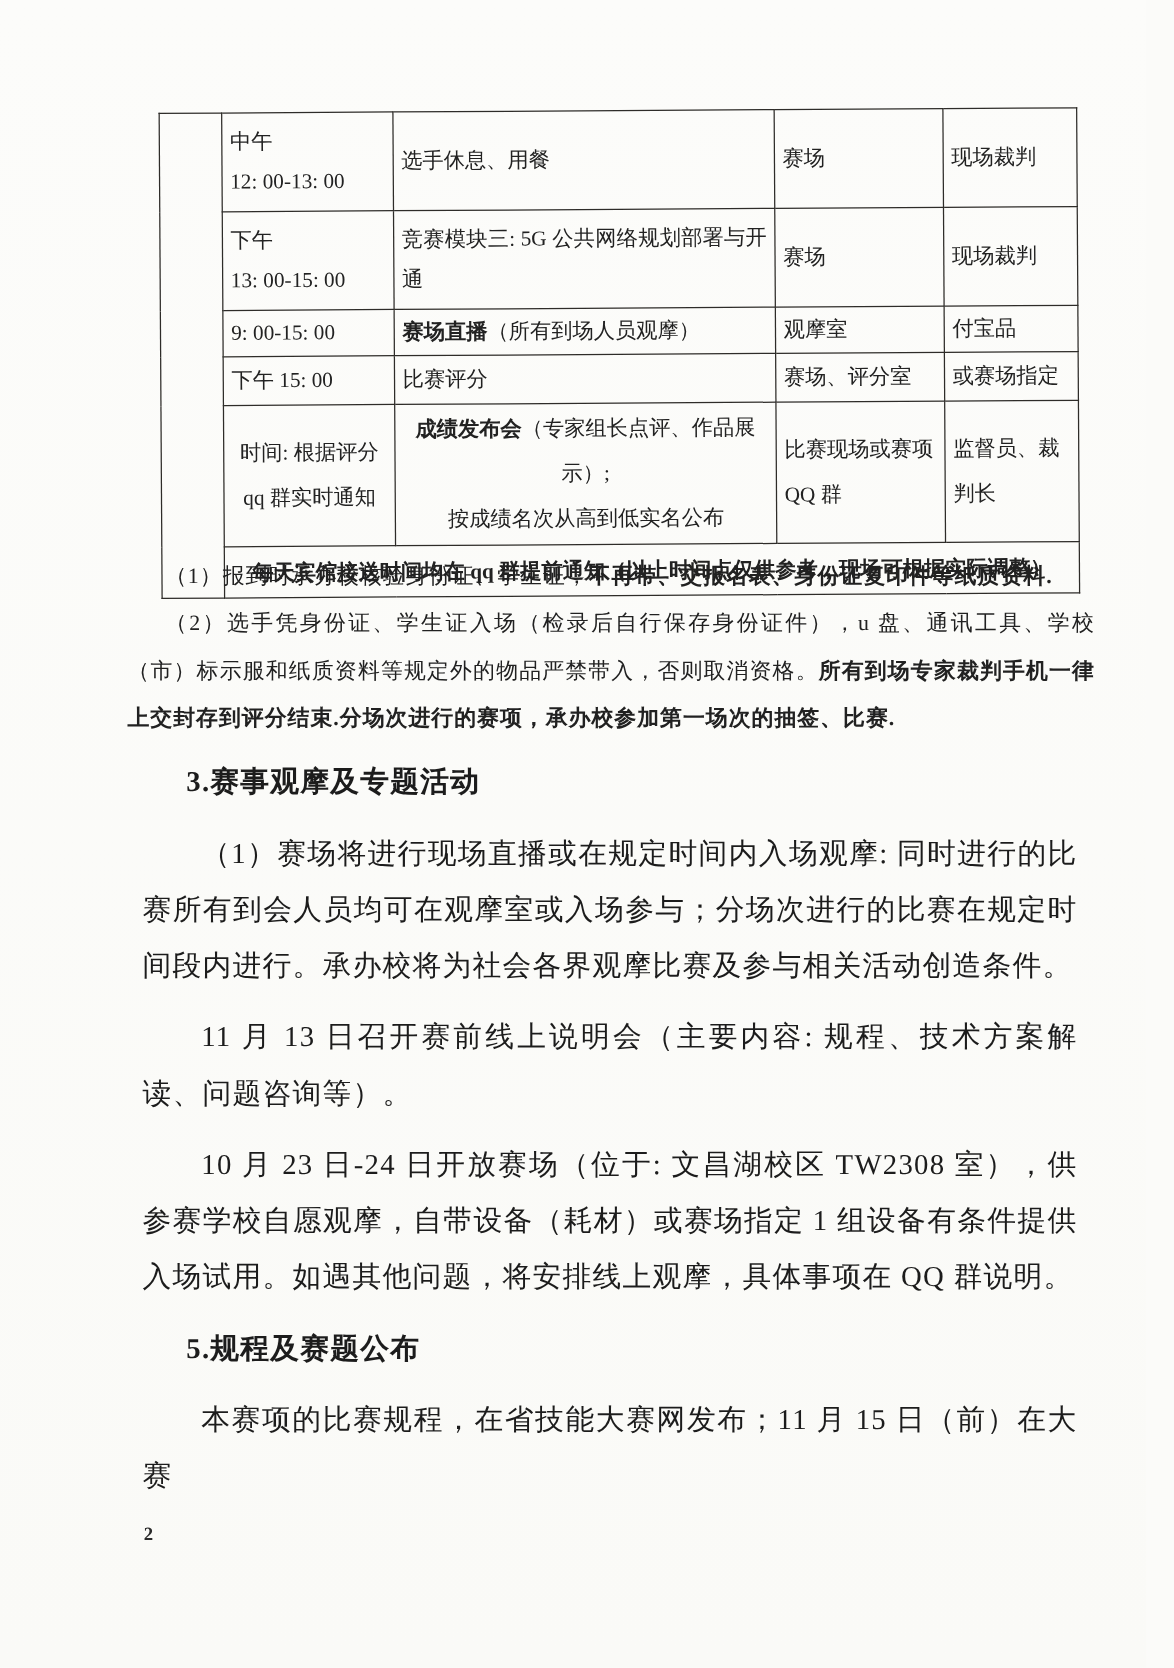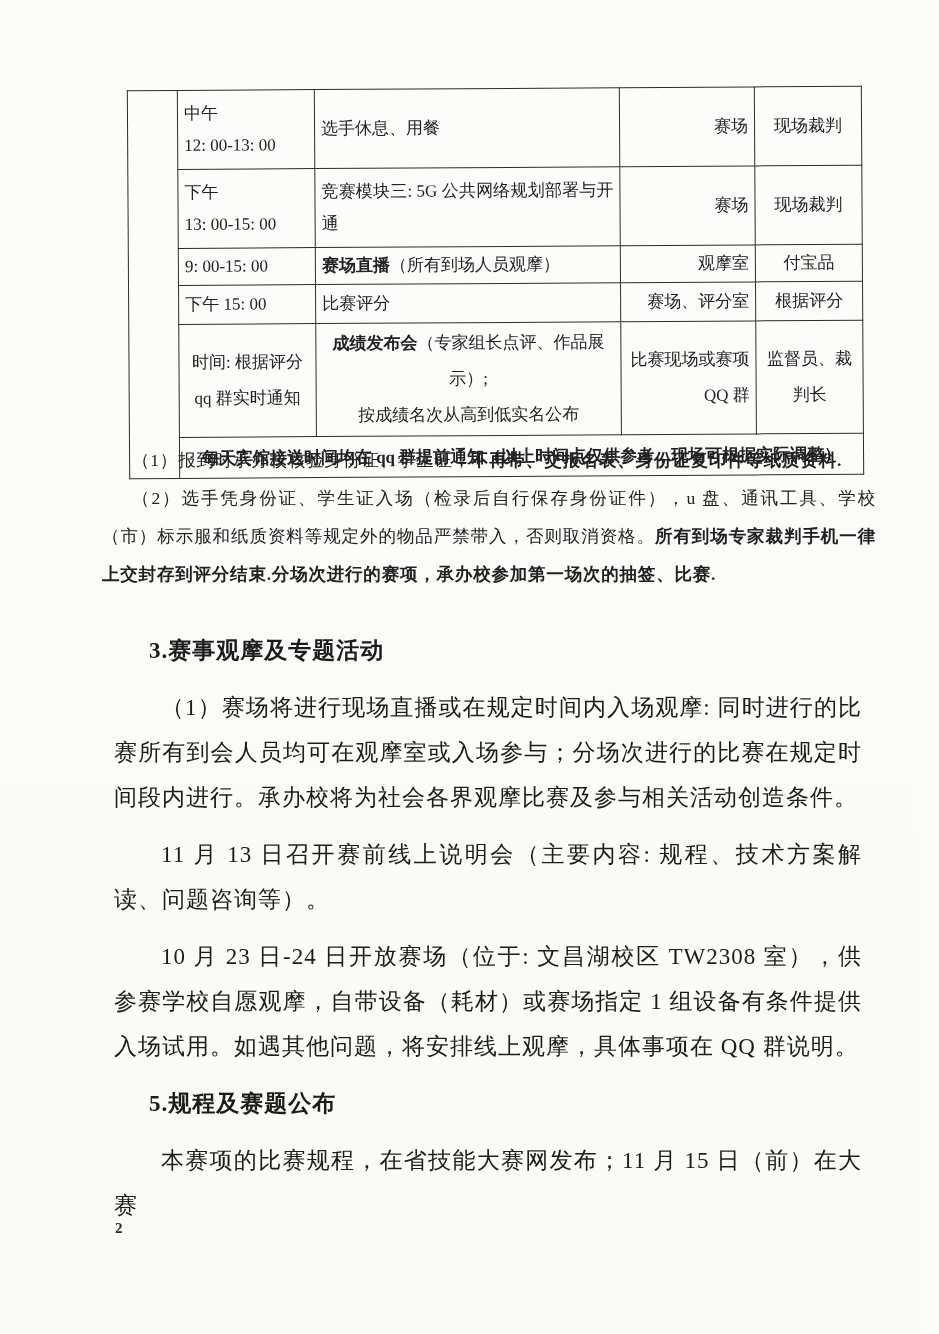--- a/index.html
+++ b/index.html
@@ -31,22 +31,22 @@
     color: #222;
   }
   table.schedule td {
     border: 1.6px solid #2e2c29;
     vertical-align: middle;
     padding: 2px 6px;
   }
   td.c-empty { padding: 0; }
   td.c-time  { text-align: left; padding-left: 10px; line-height: 32px; }
   td.c-event { text-align: left; padding-left: 10px; line-height: 32px; text-align: justify; text-justify: inter-character; }
-  td.c-loc   { text-align: right; line-height: 30px; }
-  td.c-per   { text-align: center; line-height: 30px; }
+  td.c-loc   { text-align: left; line-height: 30px; }
+  td.c-per   { text-align: left; line-height: 30px; }
   tr.r1 { height: 79px; }
   tr.r2 { height: 79px; }
   tr.r3 { height: 36px; }
   tr.r4 { height: 39px; }
   tr.r5 { height: 76px; }
   tr.r5 td.c-time, tr.r5 td.c-event { line-height: 36px; text-align: center; }
   tr.r5 td.c-loc, tr.r5 td.c-per { line-height: 36px; }
   tr.rfoot { height: 41px; }
   td.c-foot { text-align: center; padding: 2px 4px; }
   .b { font-weight: bold; }
@@ -58,21 +58,21 @@
     line-height: 38px;
     letter-spacing: 0.8px;
     text-align: justify;
     text-justify: inter-character;
     color: #212121;
   }
   .notes p { margin: 0; text-indent: 30px; }
 
   
   .sections {
-    position: absolute; left: 102px; top: 628px; width: 772px;
+    position: absolute; left: 102px; top: 603px; width: 772px;
     font-size: 23px;
     line-height: 45px;
     letter-spacing: 1px;
     text-align: justify;
     text-justify: inter-character;
     color: #1c1c1c;
   }
   .sections p { margin: 12px; text-indent: 47px; }
   .sections h2 {
     margin: 0; padding: 0;
@@ -133,21 +133,21 @@
           </td>
           <td class="c-loc">观摩室</td>
           <td class="c-per">付宝品</td>
         </tr>
         <tr class="r4">
           <td class="c-time">下午 15: 00</td>
           <td class="c-event">
             <span>比赛评分</span>
           </td>
           <td class="c-loc">赛场、评分室</td>
-          <td class="c-per">根据评分</td>
+          <td class="c-per">或赛场指定</td>
         </tr>
         <tr class="r5">
           <td class="c-time">
             <div>时间: 根据评分</div>
             <div>qq 群实时通知</div>
           </td>
           <td class="c-event">
             <div><span class="b">成绩发布会</span><span>（专家组长点评、作品展示）;</span></div>
             <div>按成绩名次从高到低实名公布</div>
           </td>

